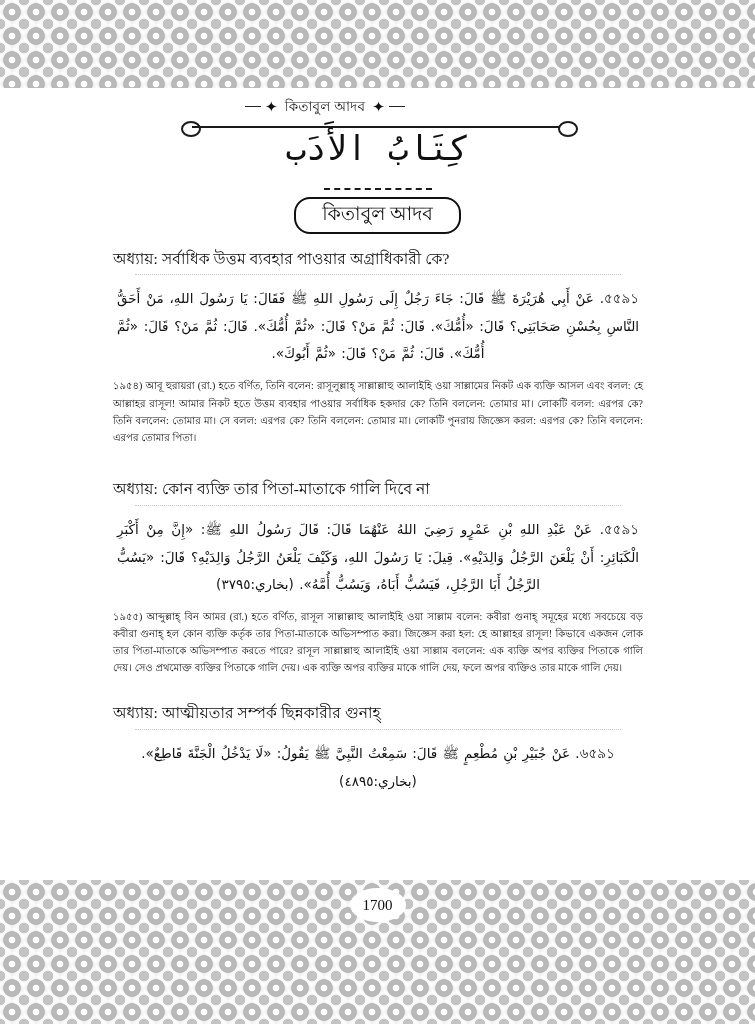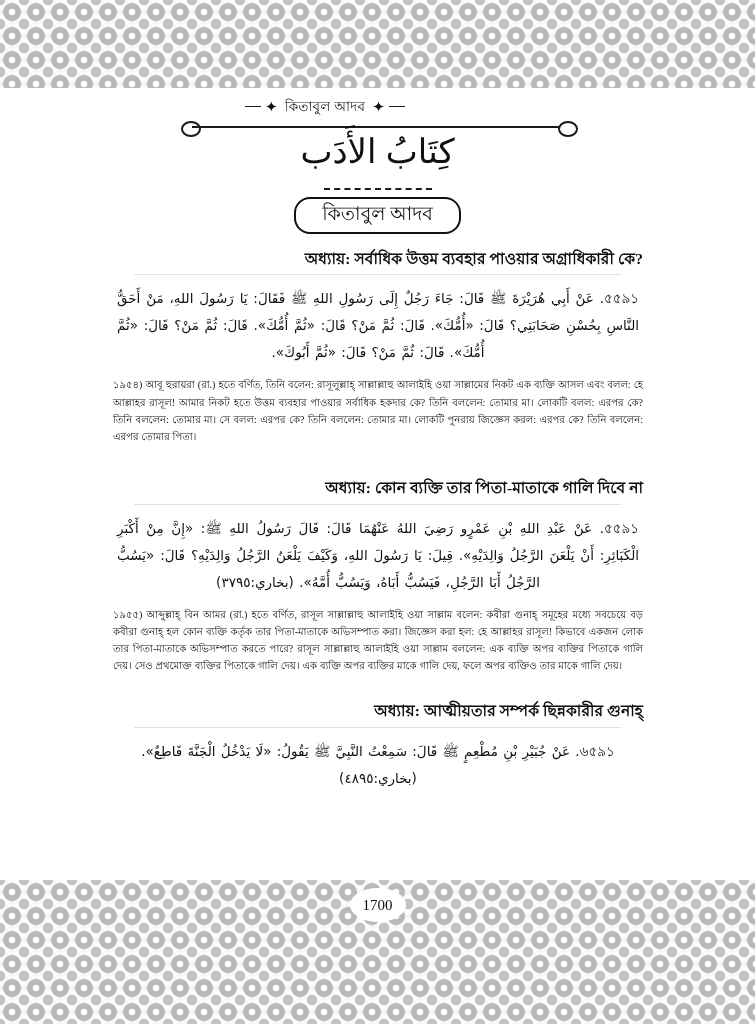--- a/index.html
+++ b/index.html
@@ -67,21 +67,21 @@
     border:2.2px solid #1a1a1a;border-radius:50%;
     background:#fff;
   }
   .rule-wrap .cap.l{left:181px;}
   .rule-wrap .cap.r{left:558px;}
 
   
   .book-title-ar{
     position:absolute;left:0;top:42px;width:755px;
     text-align:center;direction:rtl;
-    font-family:Liberation Sans, sans-serif;
+    font-family:Liberation Mono, monospace;
     font-size:34px;color:#101010;
     line-height:1.25;
   }
   .title-dotline{
     position:absolute;left:0;top:88px;width:755px;text-align:center;
   }
   .title-dotline i{
     display:inline-block;width:108px;height:0;
     border-top:2.2px dashed #1a1a1a;
   }
@@ -98,24 +98,24 @@
   }
 
   
   .col{
     position:absolute;left:113px;top:0;width:530px;
   }
 
   
   .chapter{margin:0 0 4px 0;}
   .chapter .ctext{
-    text-align:right;
+    text-align:left;
     font-size:15.5px;
     color:#0d0d0d;
-    font-weight:bold;
+    font-weight:normal;
     line-height:1.45;
     letter-spacing:.1px;
   }
   .chapter .cdots{
     margin:4px auto 0 auto;
     width:486px;height:0;
     border-top:1.4px dotted #c9c9c9;
   }
 
   
@@ -124,21 +124,21 @@
     text-align:justify;
     text-align-last:center;
     font-family:"DejaVu Sans", sans-serif;
     font-size:13.5px;
     line-height:2.0;
     color:#111;
     margin:10px 4px 10px 4px;
     word-spacing:1px;
   }
   .arabic.single{text-align:center;text-align-last:center;}
-  .arabic .num{font-family:Liberation Serif, serif;}
+  .arabic .num{font-family:Liberation Mono, monospace;}
 
   
   .bangla{
     text-align:justify;
     font-size:10px;
     line-height:1.72;
     color:#0f0f0f;
     margin:8px 0 12px 0;
     word-spacing:.4px;
   }

